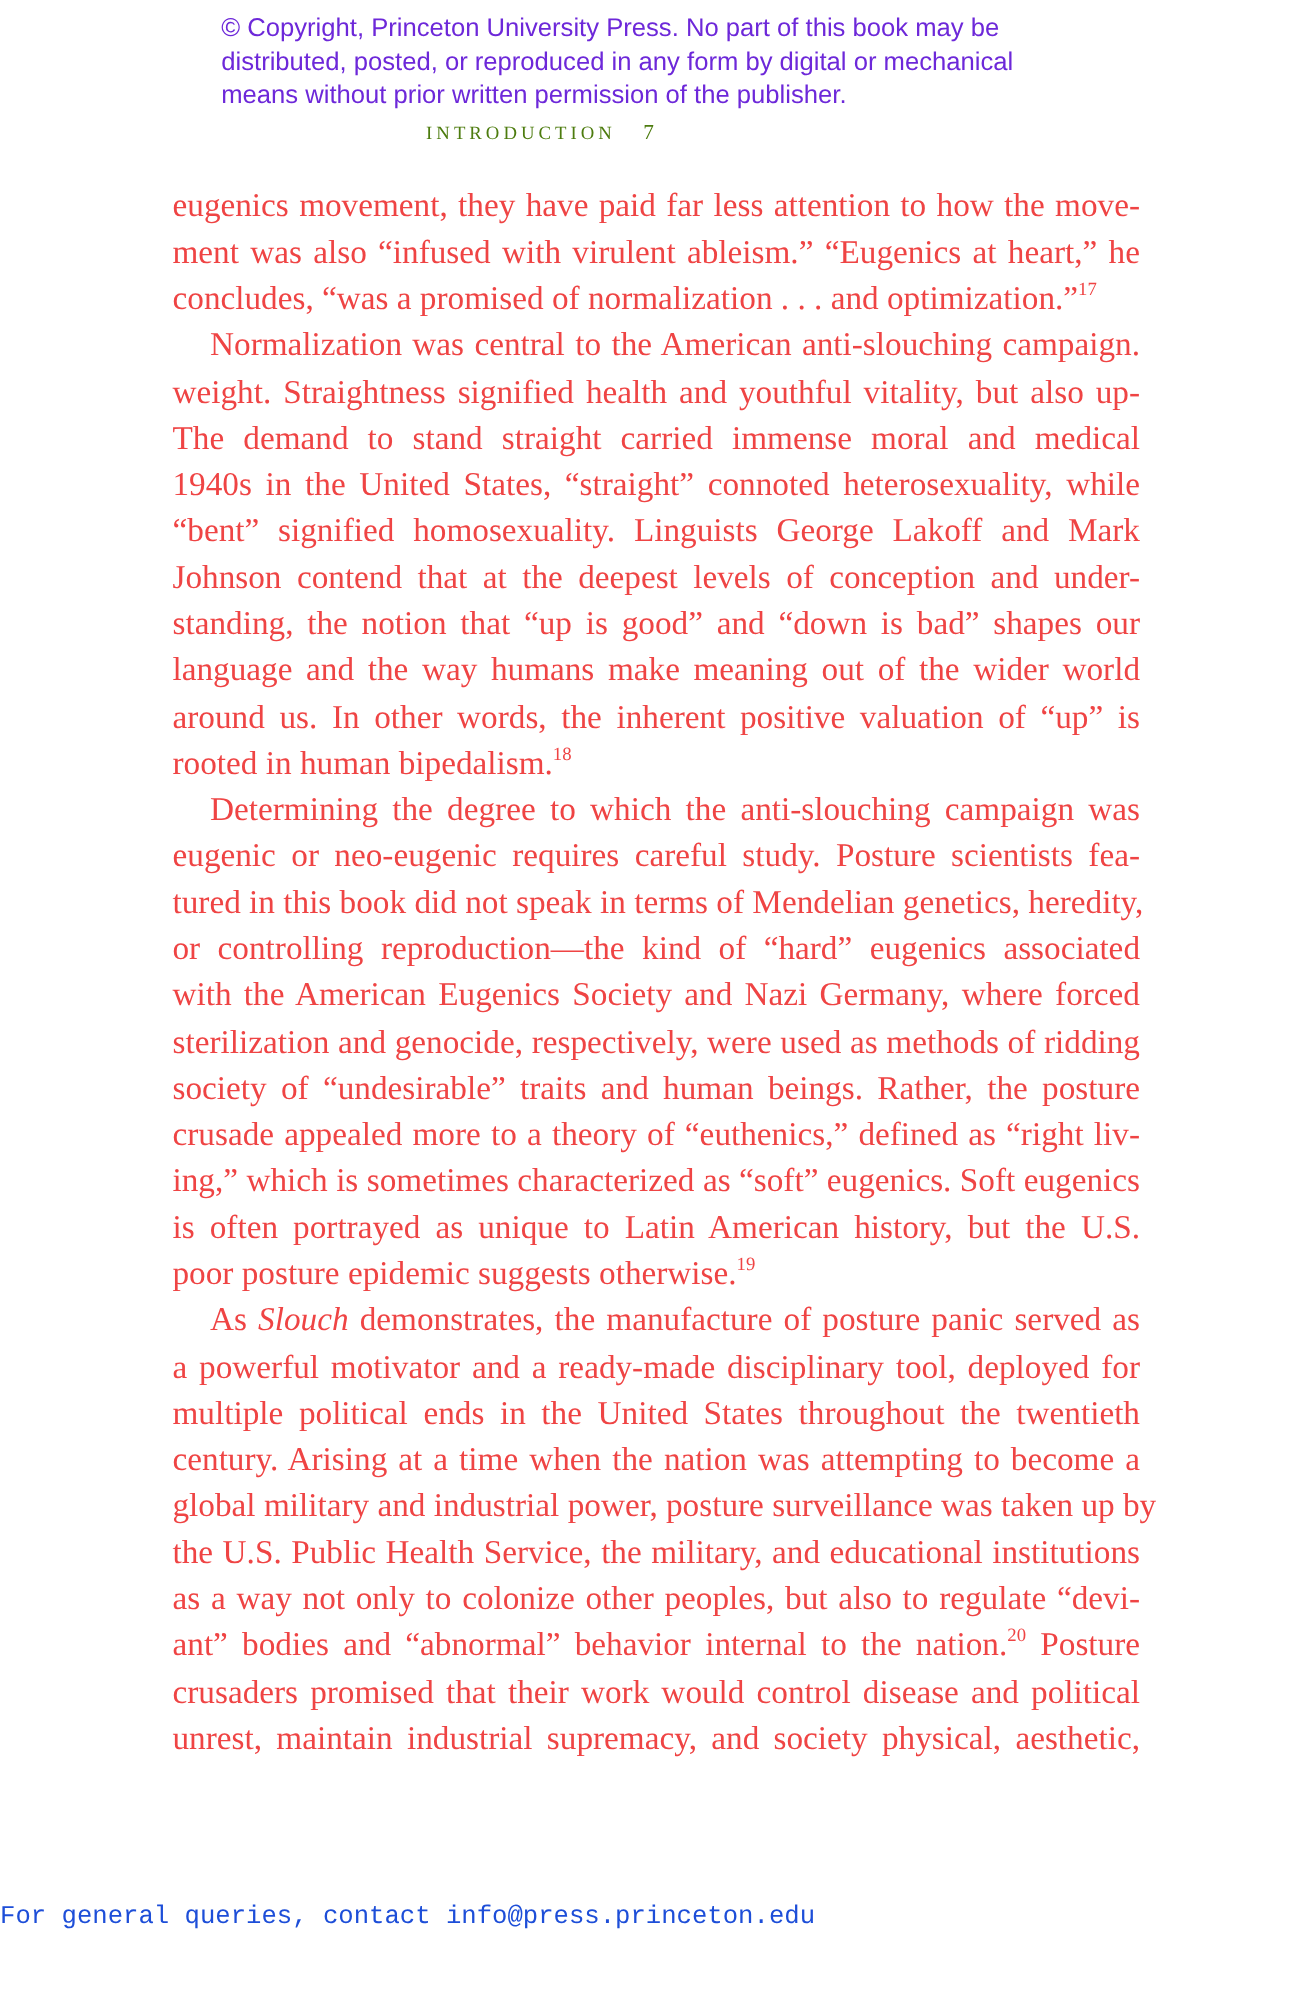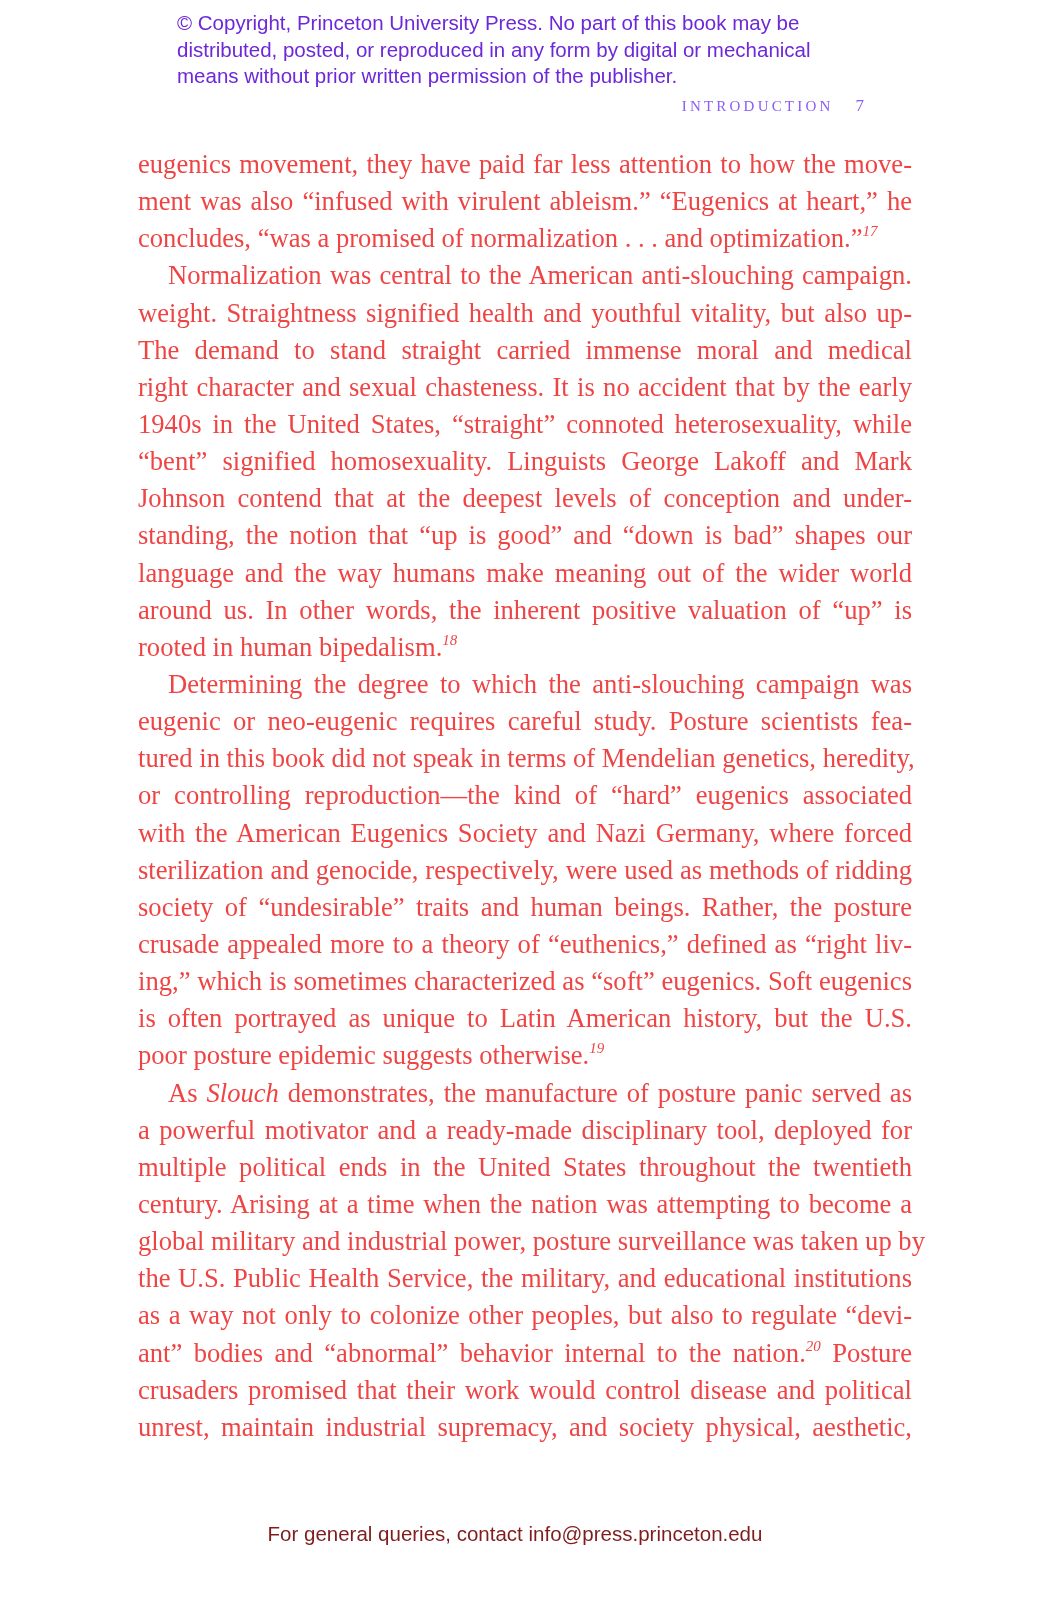--- a/index.html
+++ b/index.html
@@ -4,35 +4,35 @@
   <style>
     html, body { margin: 0; padding: 0; background: #ffffff; }
     body { width: 1050px; height: 1600px; position: relative; overflow: hidden; color: #1a1a1a; }
     .copyright {
       position: absolute; left: 177px; top: 10px; width: 720px;
       font-family: "Liberation Sans", sans-serif; font-size: 20.5px; line-height: 26.5px;
       color: #6d28d9;
     }
     .copyright div { white-space: nowrap; }
     .running-head {
-      position: absolute; left: 0; width: 864px; top: 96px; text-align: right;
-      font-family: "Liberation Serif", serif; font-size: 15px; letter-spacing: 3.2px; color: #8b5cf6;
+      position: absolute; left: 0; width: 864px; top: 96px; text-align: center;
+      font-family: "Liberation Serif", serif; font-size: 15px; letter-spacing: 3.2px; color: #4d7c0f;
     }
     .running-head .num { margin-left: 22px; letter-spacing: 0; font-size: 17px; }
     .body-text {
       position: absolute; left: 138px; top: 146px; width: 774px;
       font-family: "Liberation Serif", serif; font-size: 26.6px; line-height: 37.15px; color: #ef4444;
     }
     .line { white-space: nowrap; text-align: justify; text-align-last: justify; height: 37.15px; overflow: visible; }
     .line.last { text-align-last: left; }
     .line.indent { padding-left: 30px; }
-    sup { font-size: 15px; line-height: 0; vertical-align: 0; position: relative; top: -11px; font-style: italic; }
+    sup { font-size: 15px; line-height: 0; vertical-align: 0; position: relative; top: -11px; }
     .footer {
-      position: absolute; left: 0; width: 1030px; top: 1522px; text-align: center;
-      font-family: Liberation Sans, sans-serif; font-size: 20.5px; color: #7f1d1d;
+      position: absolute; left: 0; width: 1030px; top: 1522px; 
+      font-family: Liberation Mono, monospace; font-size: 20.5px; color: #1d4ed8;
     }
   </style>
 </head>
 <body>
 
 <div class="copyright">
   <div>© Copyright, Princeton University Press. No part of this book may be</div>
   <div>distributed, posted, or reproduced in any form by digital or mechanical</div>
   <div>means without prior written permission of the publisher.</div>
 </div>
@@ -42,21 +42,20 @@
 </div>
 
 <div class="body-text">
   <div class="line"><span>eugenics movement, they have paid far less attention to how the move-</span></div>
   <div class="line"><span>ment was also “infused with virulent ableism.” “Eugenics at heart,” he</span></div>
   <div class="line last"><span>concludes, “was a promised of normalization . . . and optimization.”</span><sup>17</sup></div>
 
   <div class="line indent"><span>Normalization was central to the American anti-slouching campaign.</span></div>
   <div class="line"><span>weight. Straightness signified health and youthful vitality, but also up-</span></div>
   <div class="line"><span>The demand to stand straight carried immense moral and medical</span></div>
-  <div class="line"><span>right character and sexual chasteness. It is no accident that by the early</span></div>
   <div class="line"><span>1940s in the United States, “straight” connoted heterosexuality, while</span></div>
   <div class="line"><span>“bent” signified homosexuality. Linguists George Lakoff and Mark</span></div>
   <div class="line"><span>Johnson contend that at the deepest levels of conception and under-</span></div>
   <div class="line"><span>standing, the notion that “up is good” and “down is bad” shapes our</span></div>
   <div class="line"><span>language and the way humans make meaning out of the wider world</span></div>
   <div class="line"><span>around us. In other words, the inherent positive valuation of “up” is</span></div>
   <div class="line last"><span>rooted in human bipedalism.</span><sup>18</sup></div>
 
   <div class="line indent"><span>Determining the degree to which the anti-slouching campaign was</span></div>
   <div class="line"><span>eugenic or neo-eugenic requires careful study. Posture scientists fea-</span></div>

